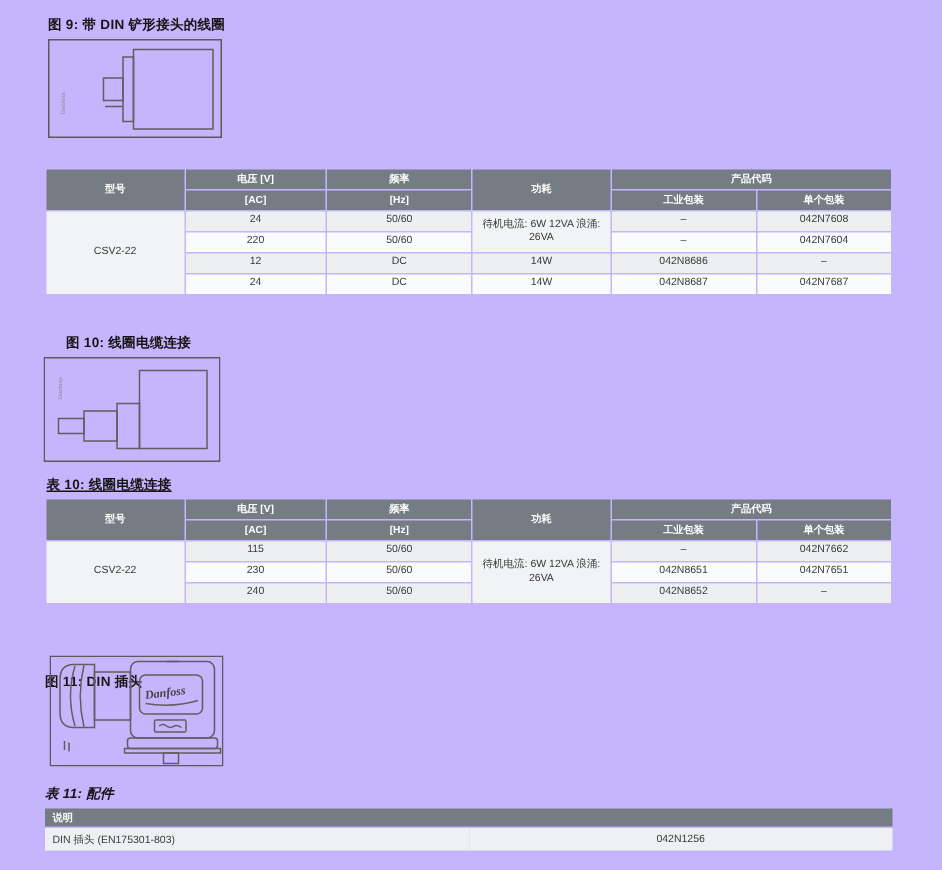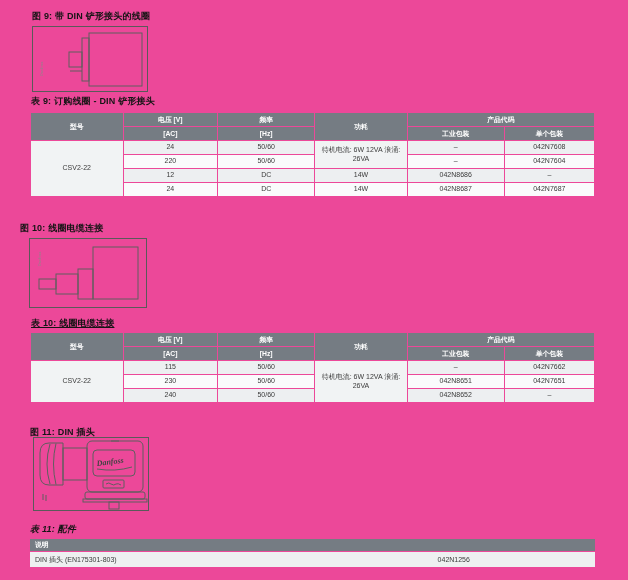--- a/index.html
+++ b/index.html
@@ -1,17 +1,17 @@
 <!DOCTYPE html>
 <html><head>
 <meta charset="utf-8">
 <style>
   html,body{margin:0;padding:0;background:#e9e9e9;}
   .page{
-    position:relative;width:628px;height:580px;background:#ec4899;
+    position:relative;width:628px;height:580px;background:#c4b5fd;
     font-family:"Liberation Sans","DejaVu Sans",sans-serif;color:#333;
     overflow:hidden;margin:0 auto;
   }
   .sec-title{position:absolute;font-size:9px;font-weight:bold;color:#151515;letter-spacing:.2px;white-space:nowrap;}
   .fig{position:absolute;}
   .dtable{
     position:absolute;left:30px;width:565px;
     border-collapse:separate;border-spacing:1px;table-layout:fixed;
     font-size:7px;color:#3a3a3a;
   }
@@ -50,21 +50,20 @@
     <svg width="116" height="66" viewBox="0 0 116 66">
       <rect class="frame" x="0.5" y="0.5" width="115" height="65"></rect>
       <rect class="ln" x="57" y="7" width="53" height="53"></rect>
       <rect class="ln" x="50" y="12" width="7" height="43"></rect>
       <rect class="ln" x="37" y="26" width="13" height="15"></rect>
       <line class="ln" x1="38" y1="45" x2="50" y2="45"></line>
       <text class="wm" transform="rotate(-90 11 50)" x="11" y="50">Danfoss</text>
     </svg>
   </div>
 
-  <div class="sec-title" style="left:31px;top:95px;">表 9: 订购线圈 - DIN 铲形接头</div>
   <table class="dtable" style="top:112px;">
     <colgroup>
       <col style="width:16.4%">
         <col style="width:16.8%">
         <col style="width:17.2%">
       <col style="width:16.4%">
         <col style="width:17.2%">
         <col style="width:16%">
     </colgroup>
     <thead>
@@ -107,21 +106,21 @@
       <tr class="r-even">
         <td>24</td>
         <td>DC</td>
         <td>14W</td>
         <td>042N8687</td>
         <td>042N7687</td>
       </tr>
     </tbody>
   </table>
 
-  <div class="sec-title" style="left:20px;top:222px;">图 10: 线圈电缆连接</div>
+  <div class="sec-title" style="left:44px;top:222px;">图 10: 线圈电缆连接</div>
   <div class="fig" style="left:29px;top:238px;">
     <svg width="118" height="70" viewBox="0 0 118 70">
       <rect class="frame" x="0.5" y="0.5" width="117" height="69"></rect>
       <rect class="ln" x="64" y="9" width="45" height="52"></rect>
       <rect class="ln" x="49" y="31" width="15" height="30"></rect>
       <rect class="ln" x="27" y="36" width="22" height="20"></rect>
       <rect class="ln" x="10" y="41" width="17" height="10"></rect>
       <text class="wm" transform="rotate(-90 12 28)" x="12" y="28">Danfoss</text>
     </svg>
   </div>
@@ -168,21 +167,21 @@
       </tr>
       <tr class="r-odd">
         <td>240</td>
         <td>50/60</td>
         <td>042N8652</td>
         <td>–</td>
       </tr>
     </tbody>
   </table>
 
-  <div class="sec-title" style="left:30px;top:426px;">图 11: DIN 插头</div>
+  <div class="sec-title" style="left:30px;top:448px;">图 11: DIN 插头</div>
   <div class="fig" style="left:33px;top:437px;">
     <svg width="116" height="74" viewBox="0 0 116 74">
       <rect class="frame" x="0.5" y="0.5" width="115" height="73"></rect>
 
       <path class="ln" d="M30 6 L16 6 Q7 6 7 16 L7 38 Q7 48 16 48 L30 48 Z"></path>
       <path class="ln" d="M17 7 Q11 27 17 47" fill="none"></path>
       <path class="ln" d="M23 6.5 Q18 27 23 47.5" fill="none"></path>
 
       <rect class="ln" x="30" y="11" width="24" height="32"></rect>
 

